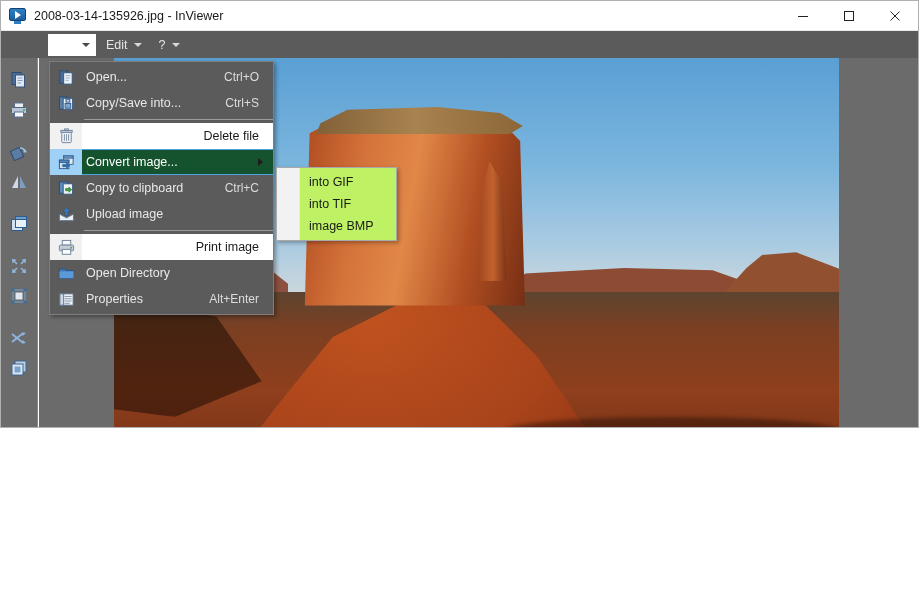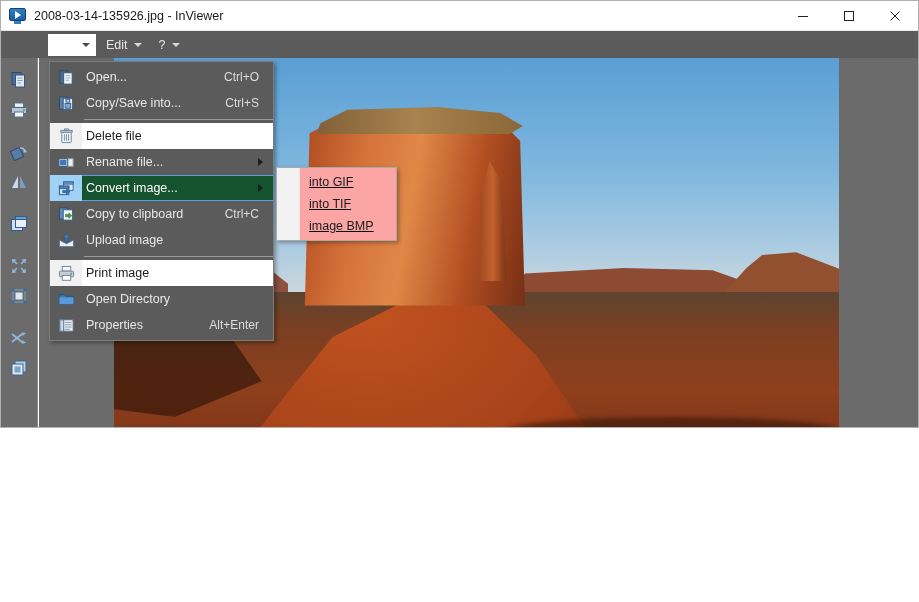--- a/index.html
+++ b/index.html
@@ -235,45 +235,44 @@
   }
   .mi .lbl { flex: 1 1 auto; padding-left: 4px; }
   .mi .acc { color: #dcdcdc; padding-right: 14px; font-size: 12px; }
   .mi .arrow {
     position: absolute; right: 10px; top: 50%; transform: translateY(-50%);
     width: 0; height: 0;
     border-top: 4px solid transparent;
     border-bottom: 4px solid transparent;
     border-left: 5px solid #1d1d1d;
   }
-  .mi.light { background: #ffffff; color: #1a1a1a; }
+  .mi.light { background: #ffffff; color: #1a1a1a; text-align: right; }
   .mi.light .ico { background: #f1f1f1; }
   .mi.light .acc { color: #333333; }
   .mi.sel {
     background: #14532d;
     color: #ffffff;
     border-top: 1px solid #4ea3e0;
     border-bottom: 1px solid #4ea3e0;
   }
   .mi.sel .ico { background: #9fd0f5; }
   .sep {
     height: 1px; margin: 3px 0 3px 34px;
     background: #9a9a9a;
   }
 
   
   #submenu {
     position: absolute; left: 275px; top: 166px;
     width: 121px;
-    background: #fca5a5;
+    background: #bef264;
     border: 1px solid #a9a9a9;
     box-shadow: 2px 2px 4px rgba(0,0,0,.3);
     padding: 3px 0;
     z-index: 50;
-    text-decoration: underline;
   }
   #submenu::before {
     content: ""; position: absolute;
     left: 0; top: 0; bottom: 0; width: 22px;
     background: #f2f2f2;
     border-right: 1px solid #eaeaea;
   }
   .sub-mi {
     position: relative;
     height: 22px;
@@ -483,32 +482,20 @@
               <line x1="6.8" y1="6.5" x2="6.8" y2="13.5"></line>
               <line x1="9" y1="6.5" x2="9" y2="13.5"></line>
               <line x1="11.2" y1="6.5" x2="11.2" y2="13.5"></line>
             </g>
         </svg>
       </span>
       <span class="lbl">Delete file</span>
       <span class="acc"></span>
     </div>
 
-    <div class="mi">
-      <span class="ico">
-        <svg width="17" height="17" viewBox="0 0 18 18">
-          <rect x="1" y="5" width="9" height="8" fill="#cfe0f0" stroke="#2f5c8f"></rect>
-          <rect x="2.2" y="6.2" width="6.6" height="5.6" fill="#3f79b8"></rect>
-          <rect x="10.5" y="5" width="5.5" height="8" fill="#f0f0f0" stroke="#8f9fb0"></rect>
-          <line x1="10.2" y1="3.5" x2="10.2" y2="14.5" stroke="#5b728f"></line>
-        </svg>
-      </span>
-      <span class="lbl">Rename file...</span>
-      <span class="arrow"></span>
-    </div>
 
     <div class="mi sel">
       <span class="ico">
         <svg width="17" height="17" viewBox="0 0 18 18">
           <rect x="6" y="2" width="10" height="9" fill="#dfeaf5" stroke="#3a6698"></rect>
           <rect x="6" y="2" width="10" height="2.4" fill="#6f9ecb" stroke="#3a6698"></rect>
           <rect x="1.5" y="6.5" width="10" height="9" fill="#cfe0f0" stroke="#2f5c8f"></rect>
           <rect x="1.5" y="6.5" width="10" height="2.4" fill="#5a8cbe" stroke="#2f5c8f"></rect>
           <polygon points="5,11 9,11 9,9.2 12.5,12.2 9,15.2 9,13.4 5,13.4" fill="#2f6fb0" stroke="#1d4f83" stroke-width=".6"></polygon>
         </svg>

